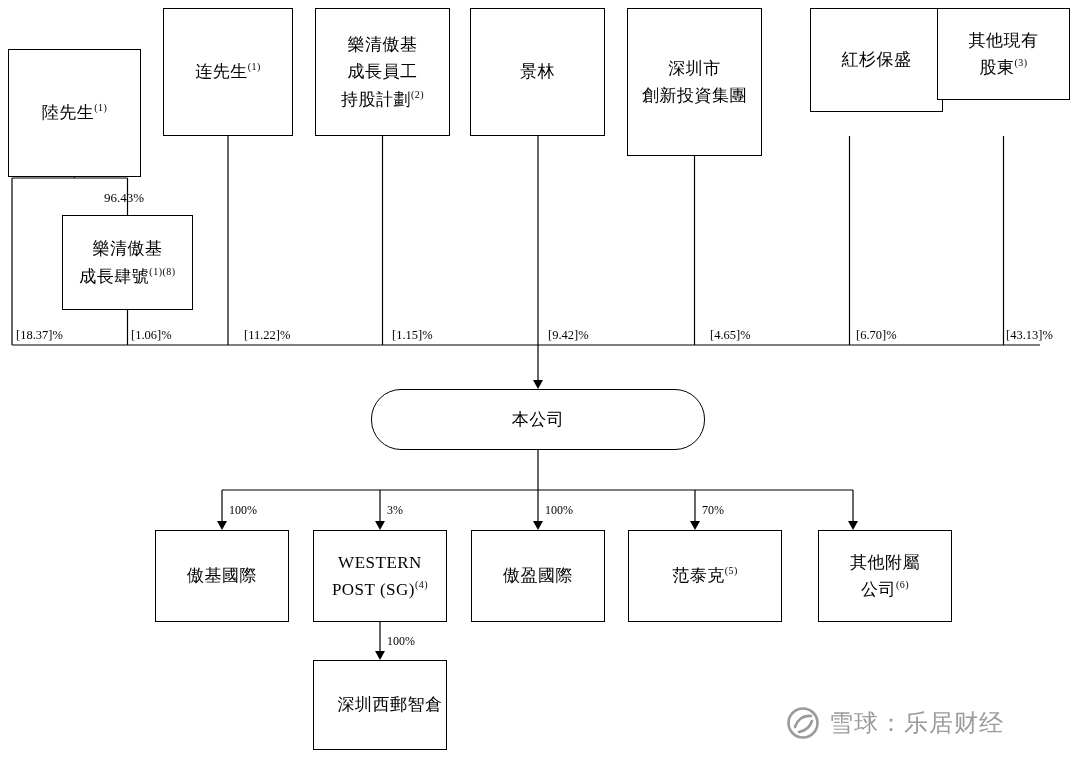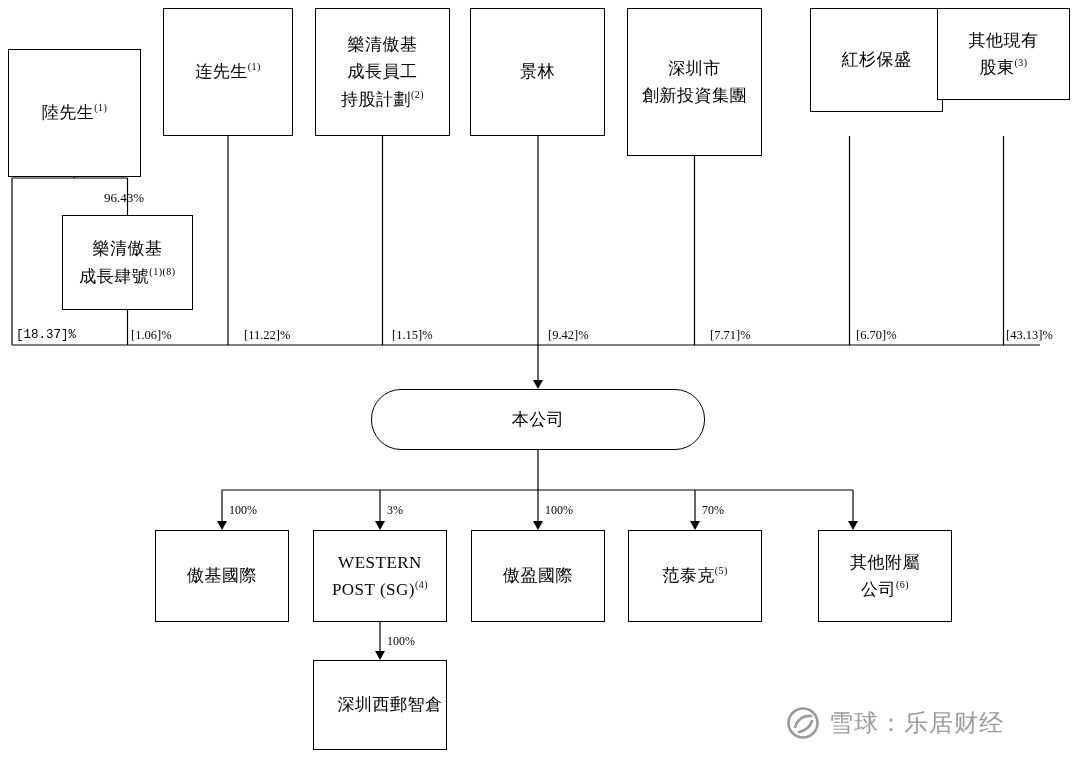--- a/index.html
+++ b/index.html
@@ -116,26 +116,26 @@
     <div class="lbl"><span>其他現有
 股東</span><sup>(3)</sup></div>
   </div>
 
   <div class="pct" style="left:104px;top:191px;font-size:13px;">96.43%</div>
   <div class="box" style="left:62px;top:215px;width:131px;height:95px;">
     <div class="lbl"><span>樂清傲基
 成長肆號</span><sup>(1)(8)</sup></div>
   </div>
 
-  <div class="pct" style="left:16px;top:329px;font-family:Liberation Mono, monospace;">[18.37]%</div>
+  <div class="pct" style="left:16px;top:329px;">[18.37]%</div>
   <div class="pct" style="left:131px;top:329px;">[1.06]%</div>
   <div class="pct" style="left:244px;top:329px;">[11.22]%</div>
   <div class="pct" style="left:392px;top:329px;">[1.15]%</div>
   <div class="pct" style="left:548px;top:329px;">[9.42]%</div>
-  <div class="pct" style="left:710px;top:329px;">[7.71]%</div>
+  <div class="pct" style="left:710px;top:329px;">[4.65]%</div>
   <div class="pct" style="left:856px;top:329px;">[6.70]%</div>
   <div class="pct" style="left:1006px;top:329px;">[43.13]%</div>
 
   <div class="box rounded" style="left:371px;top:389px;width:334px;height:61px;">
     <div class="lbl">本公司</div>
   </div>
 
   <div class="pct small" style="left:229px;top:504px;">100%</div>
   <div class="pct small" style="left:387px;top:504px;">3%</div>
   <div class="pct small" style="left:545px;top:504px;">100%</div>
@@ -144,21 +144,21 @@
   <div class="box" style="left:155px;top:530px;width:134px;height:92px;">
     <div class="lbl"><span>傲基國際</span><sup></sup></div>
   </div>
   <div class="box" style="left:313px;top:530px;width:134px;height:92px;">
     <div class="lbl"><span>WESTERN
 POST (SG)</span><sup>(4)</sup></div>
   </div>
   <div class="box" style="left:471px;top:530px;width:134px;height:92px;">
     <div class="lbl"><span>傲盈國際</span><sup></sup></div>
   </div>
-  <div class="box" style="left:628px;top:530px;width:134px;height:92px;">
+  <div class="box" style="left:628px;top:530px;width:154px;height:92px;">
     <div class="lbl"><span>范泰克</span><sup>(5)</sup></div>
   </div>
   <div class="box" style="left:786px;top:530px;width:134px;height:92px;margin-left:32px;">
     <div class="lbl"><span>其他附屬
 公司</span><sup>(6)</sup></div>
   </div>
 
   <div class="pct small" style="left:387px;top:635px;">100%</div>
   <div class="box" style="left:313px;top:660px;width:134px;height:90px;padding-left:20px;">
     <div class="lbl">深圳西郵智倉</div>

